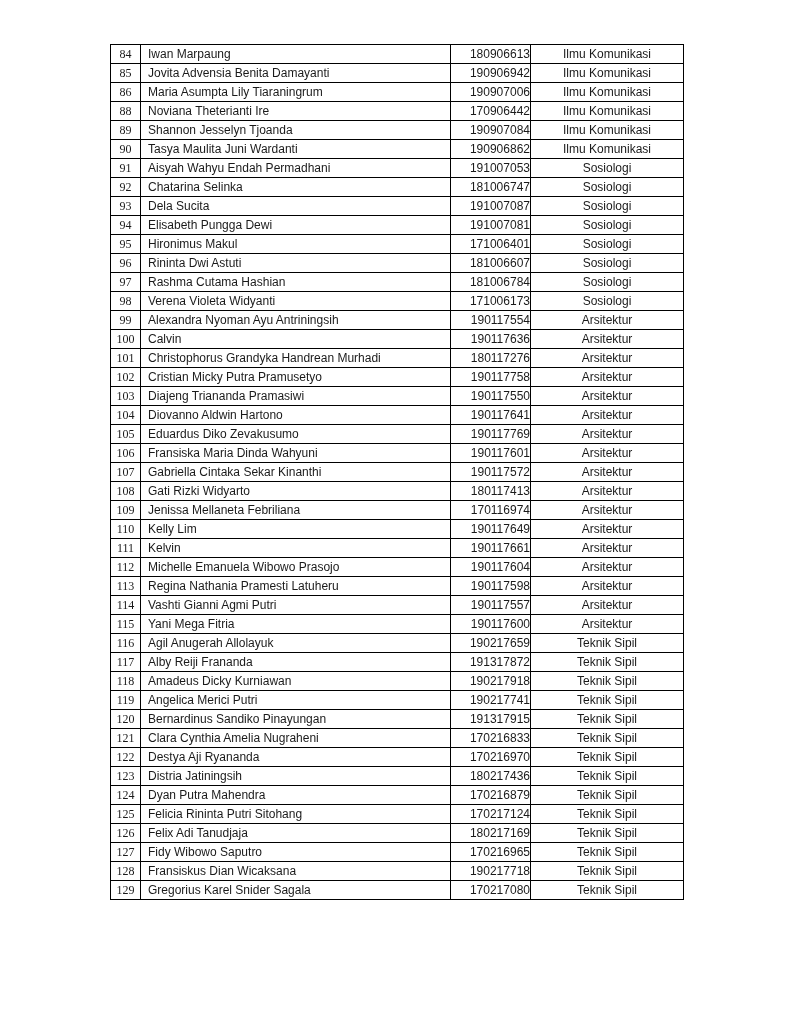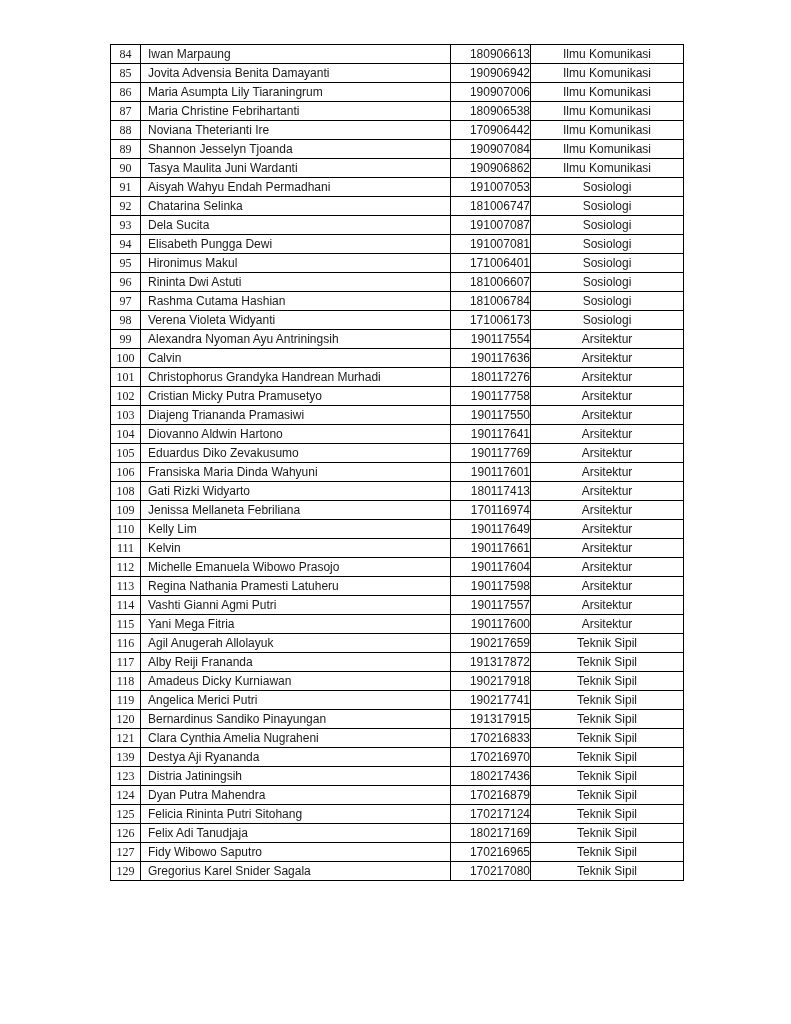--- a/index.html
+++ b/index.html
@@ -75,26 +75,20 @@
     <td class="col-nim">190906942</td>
     <td class="col-prodi">Ilmu Komunikasi</td>
   </tr>
         <tr>
     <td class="col-no">86</td>
     <td class="col-name">Maria Asumpta Lily Tiaraningrum</td>
     <td class="col-nim">190907006</td>
     <td class="col-prodi">Ilmu Komunikasi</td>
   </tr>
         <tr>
-    <td class="col-no">87</td>
-    <td class="col-name">Maria Christine Febrihartanti</td>
-    <td class="col-nim">180906538</td>
-    <td class="col-prodi">Ilmu Komunikasi</td>
-  </tr>
-        <tr>
     <td class="col-no">88</td>
     <td class="col-name">Noviana Theterianti Ire</td>
     <td class="col-nim">170906442</td>
     <td class="col-prodi">Ilmu Komunikasi</td>
   </tr>
         <tr>
     <td class="col-no">89</td>
     <td class="col-name">Shannon Jesselyn Tjoanda</td>
     <td class="col-nim">190907084</td>
     <td class="col-prodi">Ilmu Komunikasi</td>
@@ -195,20 +189,26 @@
     <td class="col-nim">190117769</td>
     <td class="col-prodi">Arsitektur</td>
   </tr>
         <tr>
     <td class="col-no">106</td>
     <td class="col-name">Fransiska Maria Dinda Wahyuni</td>
     <td class="col-nim">190117601</td>
     <td class="col-prodi">Arsitektur</td>
   </tr>
         <tr>
+    <td class="col-no">107</td>
+    <td class="col-name">Gabriella Cintaka Sekar Kinanthi</td>
+    <td class="col-nim">190117572</td>
+    <td class="col-prodi">Arsitektur</td>
+  </tr>
+        <tr>
     <td class="col-no">108</td>
     <td class="col-name">Gati Rizki Widyarto</td>
     <td class="col-nim">180117413</td>
     <td class="col-prodi">Arsitektur</td>
   </tr>
         <tr>
     <td class="col-no">109</td>
     <td class="col-name">Jenissa Mellaneta Febriliana</td>
     <td class="col-nim">170116974</td>
     <td class="col-prodi">Arsitektur</td>
@@ -279,21 +279,21 @@
     <td class="col-nim">191317915</td>
     <td class="col-prodi">Teknik Sipil</td>
   </tr>
         <tr>
     <td class="col-no">121</td>
     <td class="col-name">Clara Cynthia Amelia Nugraheni</td>
     <td class="col-nim">170216833</td>
     <td class="col-prodi">Teknik Sipil</td>
   </tr>
         <tr>
-    <td class="col-no">139</td>
+    <td class="col-no">122</td>
     <td class="col-name">Destya Aji Ryananda</td>
     <td class="col-nim">170216970</td>
     <td class="col-prodi">Teknik Sipil</td>
   </tr>
         <tr>
     <td class="col-no">123</td>
     <td class="col-name">Distria Jatiningsih</td>
     <td class="col-nim">180217436</td>
     <td class="col-prodi">Teknik Sipil</td>
   </tr>
@@ -312,20 +312,26 @@
         <tr>
     <td class="col-no">126</td>
     <td class="col-name">Felix Adi Tanudjaja</td>
     <td class="col-nim">180217169</td>
     <td class="col-prodi">Teknik Sipil</td>
   </tr>
         <tr>
     <td class="col-no">127</td>
     <td class="col-name">Fidy Wibowo Saputro</td>
     <td class="col-nim">170216965</td>
+    <td class="col-prodi">Teknik Sipil</td>
+  </tr>
+        <tr>
+    <td class="col-no">128</td>
+    <td class="col-name">Fransiskus Dian Wicaksana</td>
+    <td class="col-nim">190217718</td>
     <td class="col-prodi">Teknik Sipil</td>
   </tr>
         <tr>
     <td class="col-no">129</td>
     <td class="col-name">Gregorius Karel Snider Sagala</td>
     <td class="col-nim">170217080</td>
     <td class="col-prodi">Teknik Sipil</td>
   </tr>
       </tbody>
   </table>

